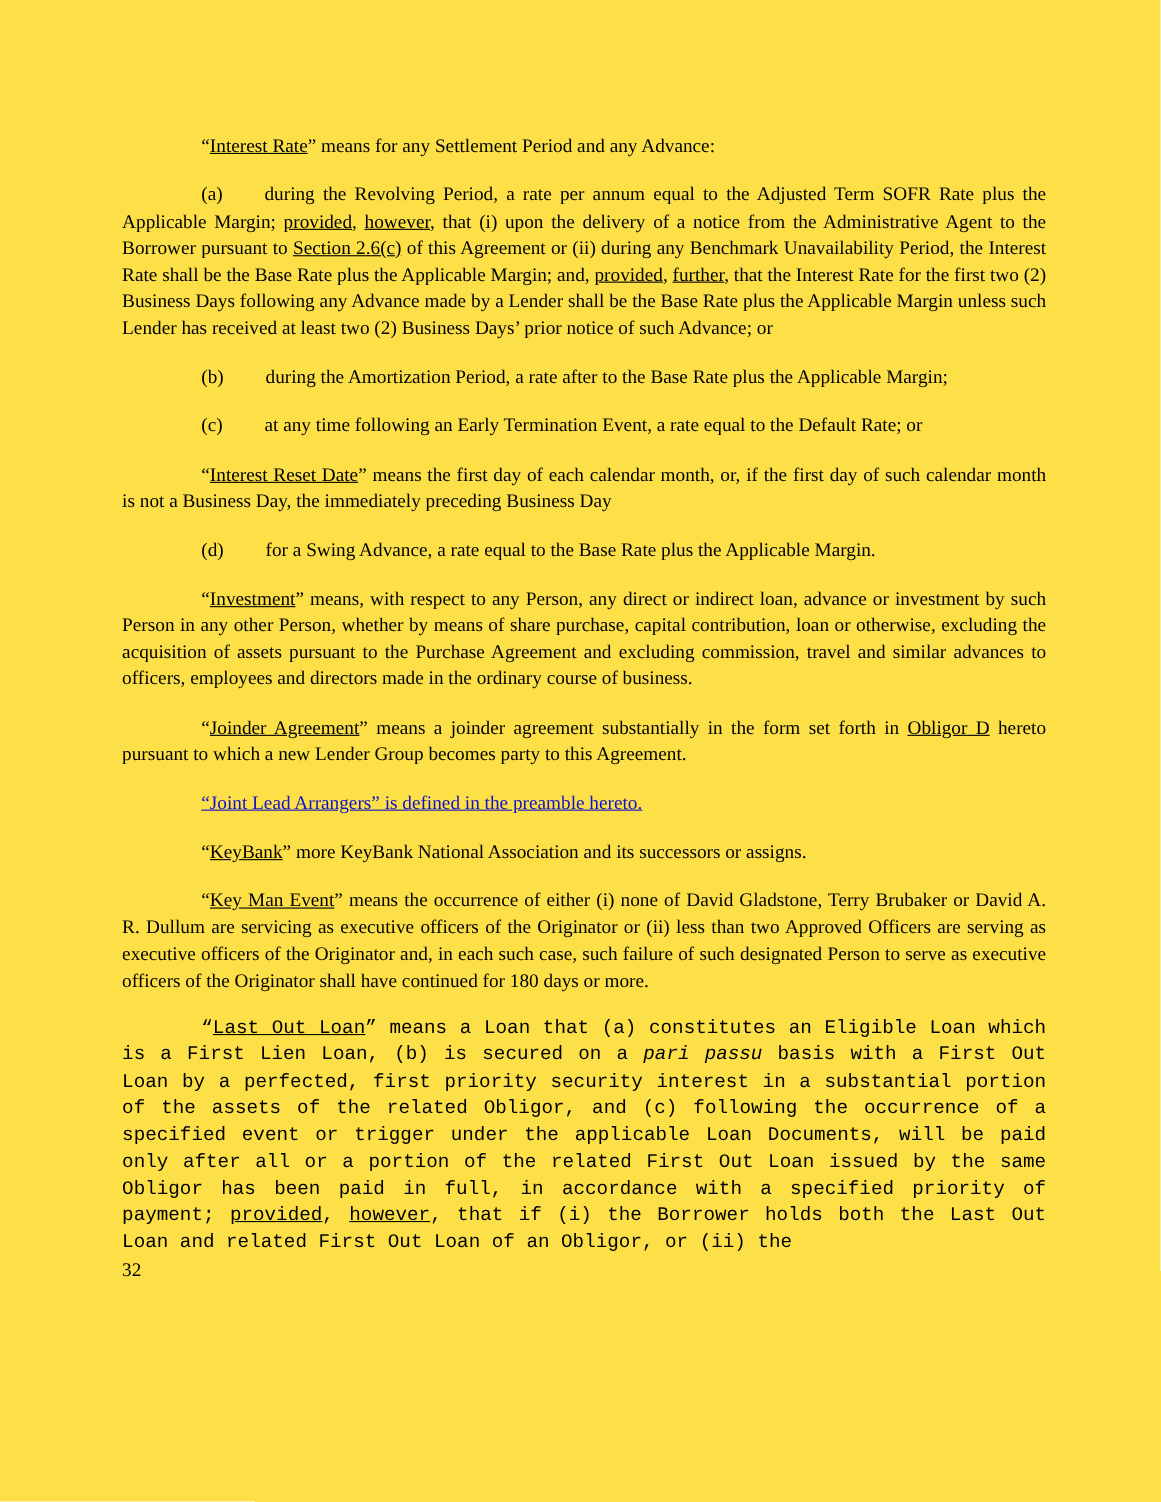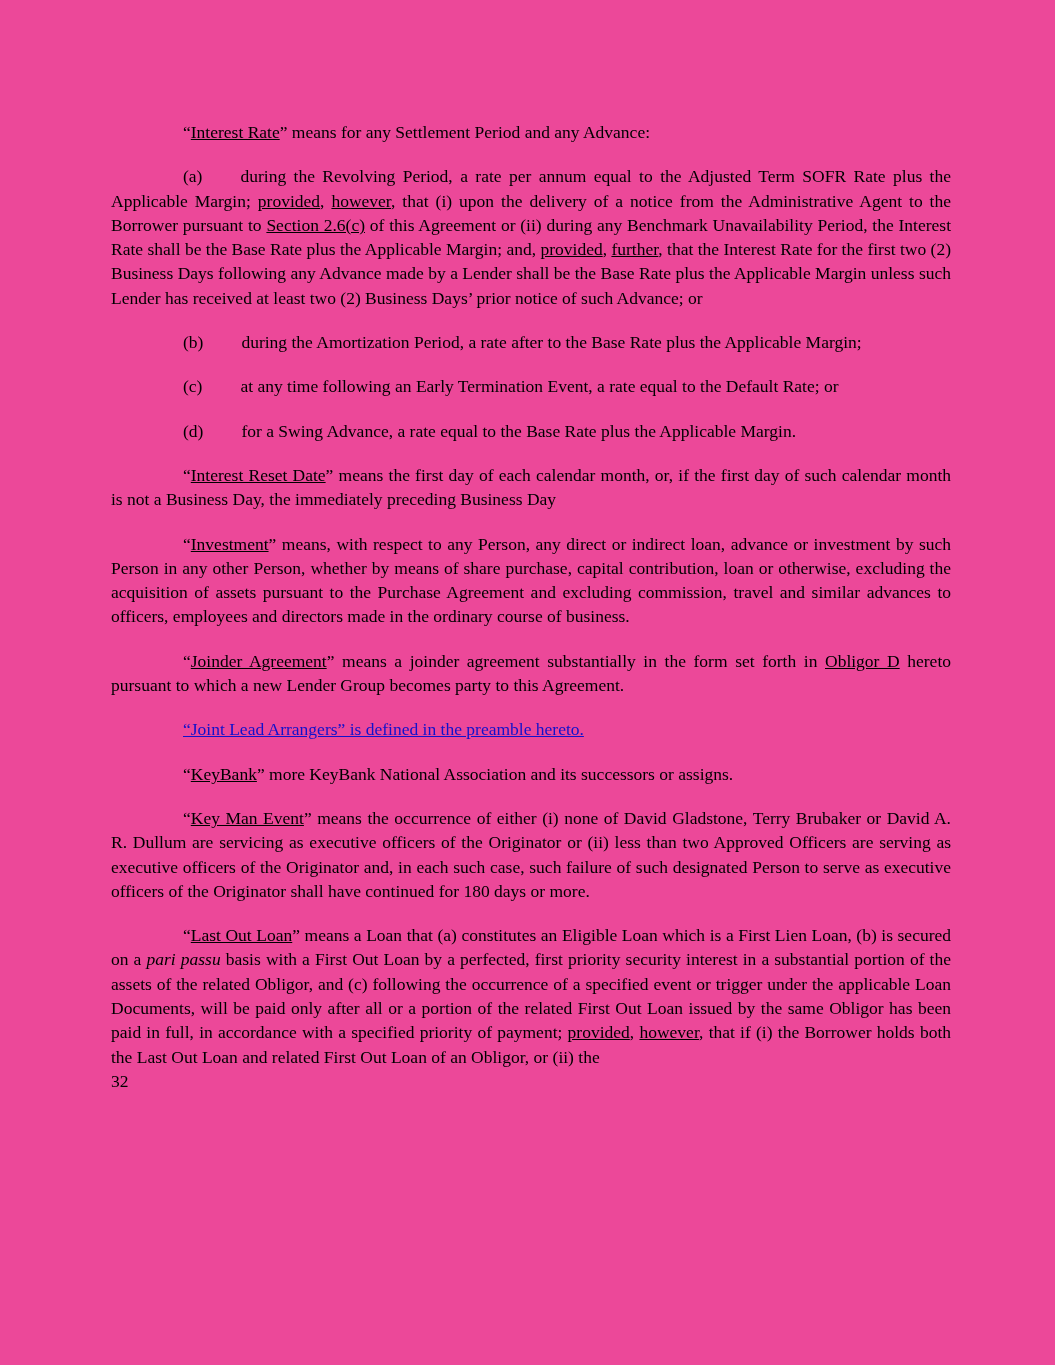--- a/index.html
+++ b/index.html
@@ -4,61 +4,62 @@
 <style>
   html, body {
     margin: 0;
     padding: 0;
     background: #ffffff;
   }
   .page {
     position: relative;
     width: 1055px;
     height: 1365px;
-    background: #ec4899;
+    background: #fde047;
     font-family: "Liberation Serif", "DejaVu Serif", serif;
     font-size: 17.5px;
     color: #000000;
     overflow: hidden;
   }
   .content {
     position: absolute;
     left: 111px;
     top: 120px;
     width: 840px;
   }
   p.para {
     margin: 0 0 20px 0;
     text-indent: 72px;
     text-align: justify;
     line-height: 24.3px;
   }
   p.para:last-of-type {
     margin-bottom: 0;
+    font-family: Liberation Mono, monospace;
   }
   span.u { text-decoration: underline; }
   span.i { font-style: italic; }
   span.tab { display: inline-block; width: 38px; }
   .footer {
     text-align: left;
     line-height: 24.3px;
     margin-top: 0;
   }
 </style>
 </head>
 <body>
 
 <div class="page">
   <div class="content">
     <p class="para"><span>“</span><span class="u">Interest Rate</span><span>” means for any Settlement Period and any Advance:</span></p>
     <p class="para"><span>(a)</span><span class="tab"></span><span>during the Revolving Period, a rate per annum equal to the Adjusted Term SOFR Rate plus the Applicable Margin; </span><span class="u">provided</span><span>, </span><span class="u">however</span><span>, that (i) upon the delivery of a notice from the Administrative Agent to the Borrower pursuant to </span><span class="u">Section 2.6(c)</span><span> of this Agreement or (ii) during any Benchmark Unavailability Period, the Interest Rate shall be the Base Rate plus the Applicable Margin; and, </span><span class="u">provided</span><span>, </span><span class="u">further</span><span>, that the Interest Rate for the first two (2) Business Days following any Advance made by a Lender shall be the Base Rate plus the Applicable Margin unless such Lender has received at least two (2) Business Days’ prior notice of such Advance; or</span></p>
     <p class="para"><span>(b)</span><span class="tab"></span><span>during the Amortization Period, a rate after to the Base Rate plus the Applicable Margin;</span></p>
     <p class="para"><span>(c)</span><span class="tab"></span><span>at any time following an Early Termination Event, a rate equal to the Default Rate; or</span></p>
+    <p class="para"><span>“</span><span class="u">Interest Reset Date</span><span>” means the first day of each calendar month, or, if the first day of such calendar month is not a Business Day, the immediately preceding Business Day</span></p>
     <p class="para"><span>(d)</span><span class="tab"></span><span>for a Swing Advance, a rate equal to the Base Rate plus the Applicable Margin.</span></p>
-    <p class="para"><span>“</span><span class="u">Interest Reset Date</span><span>” means the first day of each calendar month, or, if the first day of such calendar month is not a Business Day, the immediately preceding Business Day</span></p>
     <p class="para"><span>“</span><span class="u">Investment</span><span>” means, with respect to any Person, any direct or indirect loan, advance or investment by such Person in any other Person, whether by means of share purchase, capital contribution, loan or otherwise, excluding the acquisition of assets pursuant to the Purchase Agreement and excluding commission, travel and similar advances to officers, employees and directors made in the ordinary course of business.</span></p>
     <p class="para"><span>“</span><span class="u">Joinder Agreement</span><span>” means a joinder agreement substantially in the form set forth in </span><span class="u">Obligor D</span><span> hereto pursuant to which a new Lender Group becomes party to this Agreement.</span></p>
     <p class="para"><span class="u" style="color: rgb(17, 17, 204); margin-top: 48px;">“Joint Lead Arrangers” is defined in the preamble hereto.</span></p>
     <p class="para"><span>“</span><span class="u">KeyBank</span><span>” more KeyBank National Association and its successors or assigns.</span></p>
     <p class="para"><span>“</span><span class="u">Key Man Event</span><span>” means the occurrence of either (i) none of David Gladstone, Terry Brubaker or David A. R. Dullum are servicing as executive officers of the Originator or (ii) less than two Approved Officers are serving as executive officers of the Originator and, in each such case, such failure of such designated Person to serve as executive officers of the Originator shall have continued for 180 days or more.</span></p>
     <p class="para"><span>“</span><span class="u">Last Out Loan</span><span>” means a Loan that (a) constitutes an Eligible Loan which is a First Lien Loan, (b) is secured on a </span><span class="i">pari passu</span><span> basis with a First Out Loan by a perfected, first priority security interest in a substantial portion of the assets of the related Obligor, and (c) following the occurrence of a specified event or trigger under the applicable Loan Documents, will be paid only after all or a portion of the related First Out Loan issued by the same Obligor has been paid in full, in accordance with a specified priority of payment; </span><span class="u">provided</span><span>, </span><span class="u">however</span><span>, that if (i) the Borrower holds both the Last Out Loan and related First Out Loan of an Obligor, or (ii) the</span></p>
     <div class="footer">32</div>
   </div>
 </div>
 

